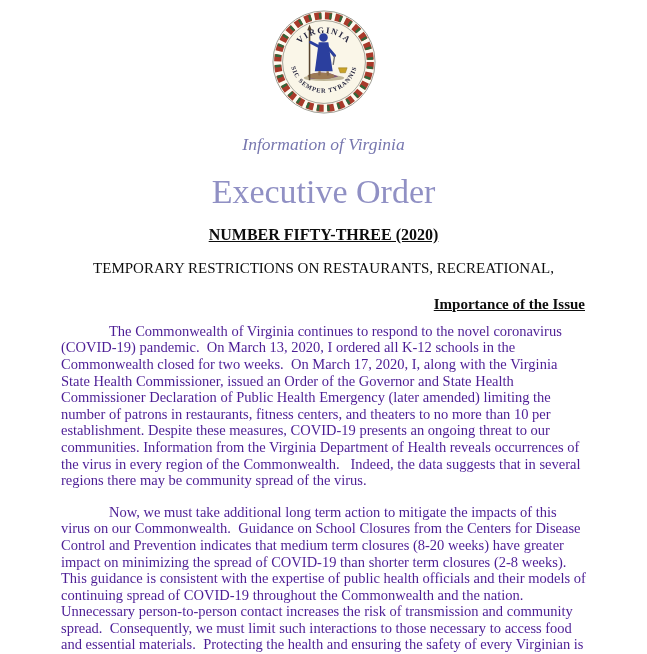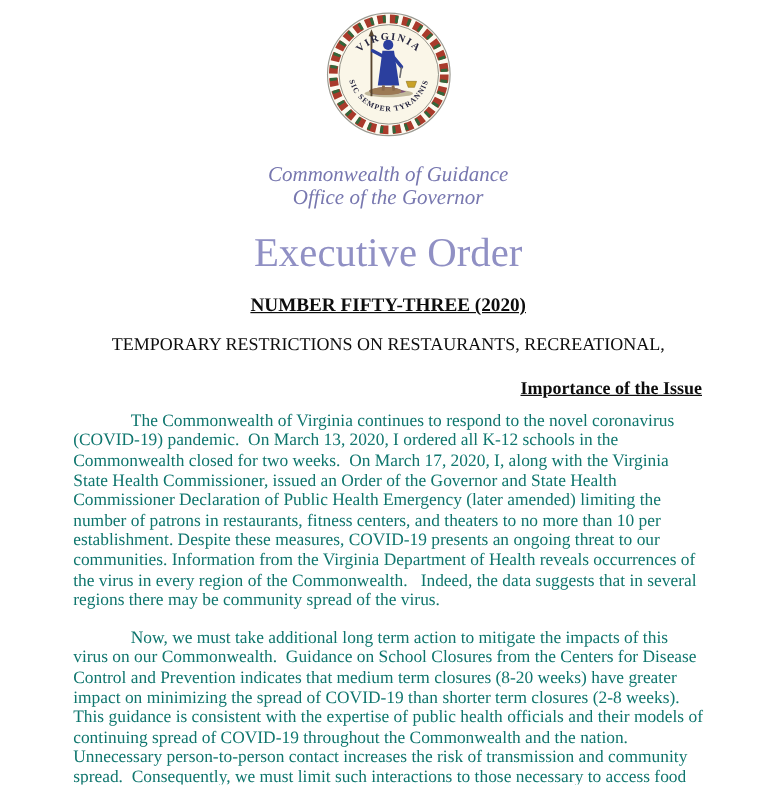--- a/index.html
+++ b/index.html
@@ -65,21 +65,21 @@
   .body-text {
     margin: 10px 58px 0 61px;
   }
   .body-text p {
     margin: 0 0 15px 0;
     font-size: 14.5px;
     line-height: 16.6px;
     text-indent: 48px;
     text-align: left;
     white-space: pre-wrap;
-    color: #0f766e;
+    color: #4c1d95;
   }
   .seal-top-text, .seal-bottom-text {
     font-family: "Liberation Serif", serif;
     font-weight: bold;
     fill: #26263f;
   }
   .seal-top-text { font-size: 9px; letter-spacing: 1.6px; }
   .seal-bottom-text { font-size: 6.6px; letter-spacing: 0.9px; }
 </style>
 </head>
@@ -125,22 +125,21 @@
       <text class="seal-top-text">
         <textPath href="#sealTopArc" startOffset="50%" text-anchor="middle">VIRGINIA</textPath>
       </text>
       <text class="seal-bottom-text">
         <textPath href="#sealBottomArc" startOffset="50%" text-anchor="middle">SIC SEMPER TYRANNIS</textPath>
       </text>
     </svg>
   </div>
 
   <div class="org-block">
-    <div>Commonwealth of Guidance</div>
-    <div>Office of the Governor</div>
+    <div>Information of Virginia</div>
   </div>
 
   <div class="eo-title">Executive Order</div>
 
   <div class="number-line">NUMBER FIFTY-THREE (2020)</div>
 
   <div class="doc-title">
     <div>TEMPORARY RESTRICTIONS ON RESTAURANTS, RECREATIONAL,</div>
   </div>
 

